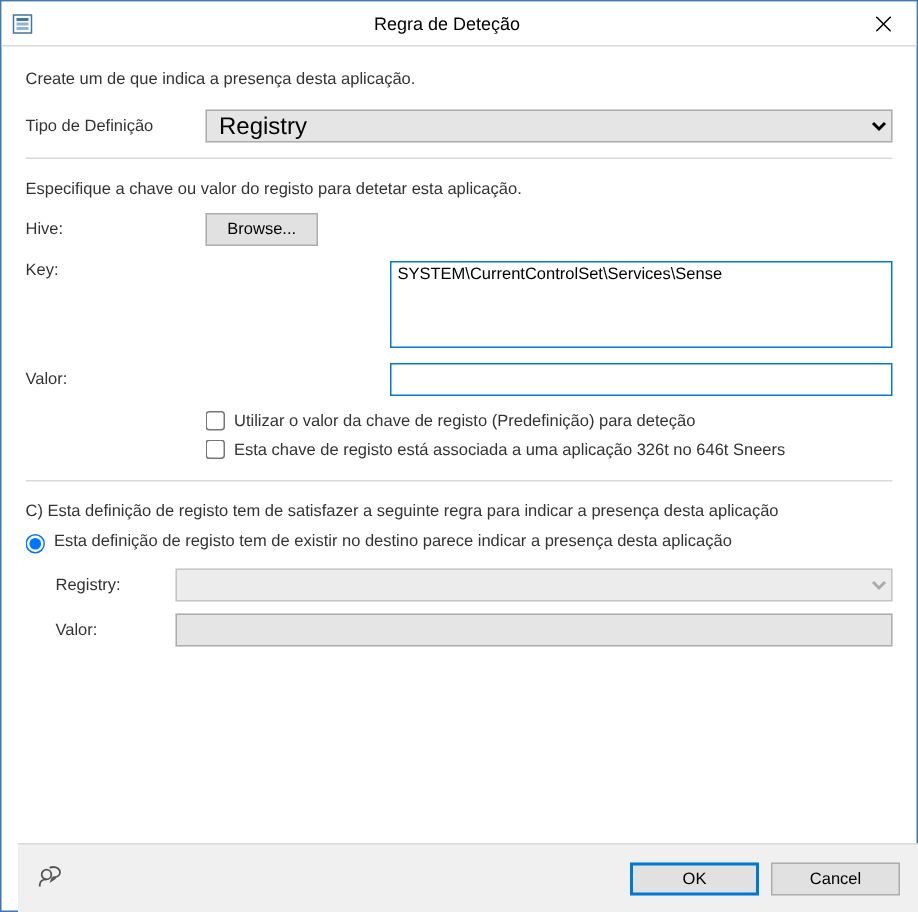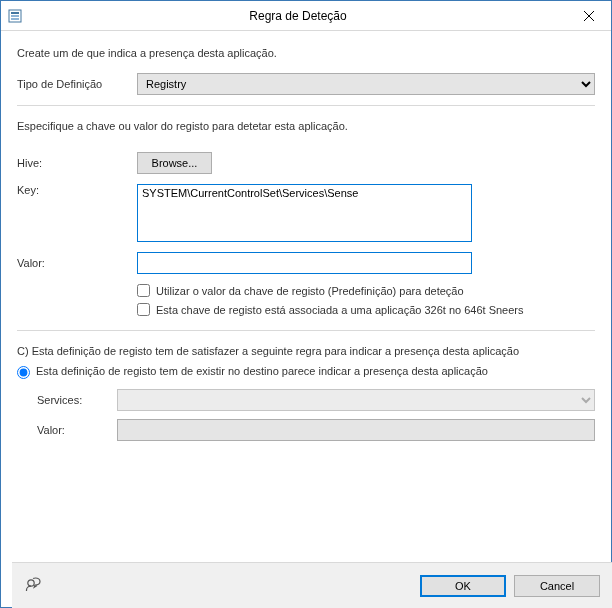--- a/index.html
+++ b/index.html
@@ -30,28 +30,28 @@
   .titlebar .title { flex: 1; font-size: 12px; color: #000; }
   .titlebar .close {
     width: 44px; height: 30px;
     display: flex; align-items: center; justify-content: center;
     color: #000; font-size: 14px;
   }
   .content {
     padding: 16px 16px 0 16px;
   }
   .intro { margin-bottom: 14px; color: #333; }
-  .row { display: flex; align-items: center; margin-bottom: 10px; }
+  .row { display: flex; align-items: center; margin-bottom: 10px; justify-content: space-between; }
   .row .lbl { width: 120px; flex-shrink: 0; color: #333; }
   .row .ctrl { flex: 1; display: flex; align-items: center; gap: 10px; }
   select.wide {
     width: 100%; height: 22px;
     background: #e5e5e5;
     border: 1px solid #adadad;
-    font-family: inherit; font-size: 11px;
+    font-family: inherit; font-size: 16px;
     padding-left: 4px;
   }
   select.normal {
     width: 100%; height: 22px;
     background: #fff;
     border: 1px solid #7a7a7a;
     font-family: inherit; font-size: 11px;
     padding-left: 4px;
   }
   select.disabled {
@@ -64,21 +64,21 @@
     background: #e1e1e1;
     border: 1px solid #adadad;
     height: 22px;
     padding: 0 12px;
     font-family: inherit; font-size: 11px;
     min-width: 75px;
     cursor: pointer;
   }
   .btn.primary { border: 2px solid #0078d7; background: #e1e1e1; }
   .hr { border: none; border-top: 1px solid #d9d9d9; margin: 10px 0 14px 0; }
-  .sect-label { margin-bottom: 20px; color: #333; }
+  .sect-label { margin-bottom: 10px; color: #333; }
   textarea.keybox {
     width: 100%; height: 58px;
     border: 1px solid #0078d7;
     font-family: inherit; font-size: 11px;
     padding: 2px 4px;
     resize: none;
     overflow-y: scroll;
   }
   input.txt {
     width: 100%; height: 22px;
@@ -189,21 +189,21 @@
     <span class="rlbl">C) Esta definição de registo tem de satisfazer a seguinte regra para indicar a presença desta aplicação</span>
   </div>
 
   <div class="radio-row">
     <input type="radio" name="detect-mode" checked="" style="">
     <span class="rlbl">Esta definição de registo tem de existir no destino parece indicar a presença desta aplicação</span>
   </div>
 
   <div class="sub-indent">
     <div class="row">
-      <div class="lbl">Services:</div>
+      <div class="lbl">Registry:</div>
       <div class="ctrl">
         <select class="disabled" disabled="">
           <option></option>
         </select>
       </div>
     </div>
     <div class="row">
       <div class="lbl">Valor:</div>
       <div class="ctrl">
         <input class="txt disabled" disabled="" type="text" value="" style="">

